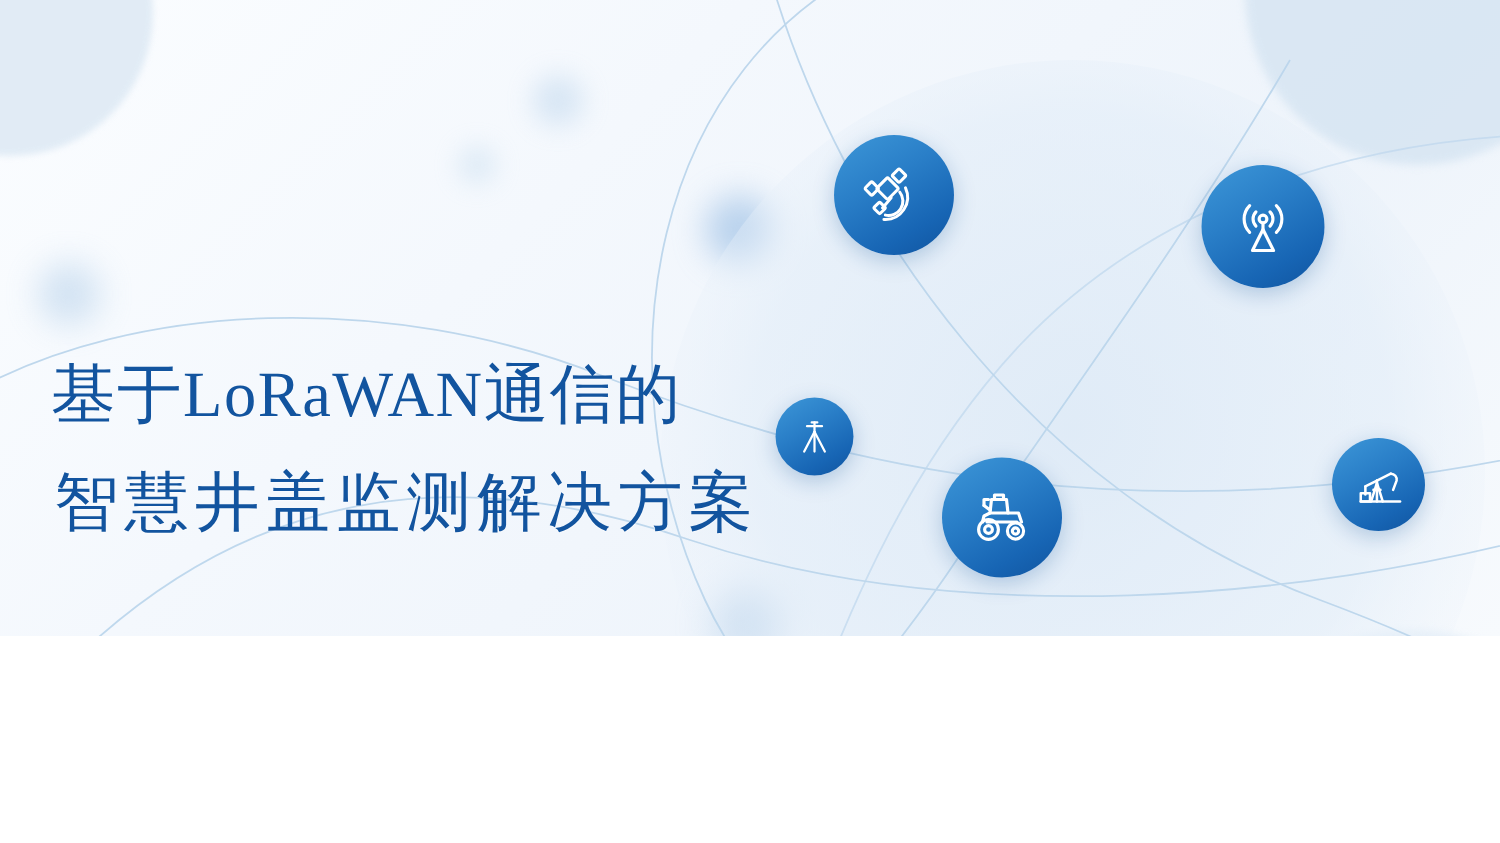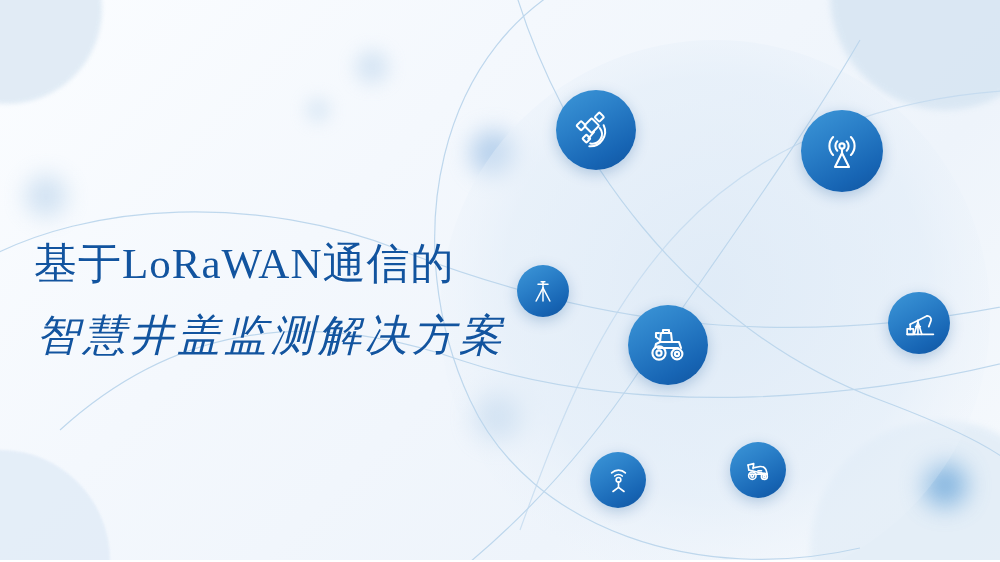--- a/index.html
+++ b/index.html
@@ -3,21 +3,21 @@
 <meta charset="utf-8">
 <style>
   html, body {
     margin: 0;
     padding: 0;
     background: #ffffff;
   }
   #slide {
     position: relative;
     width: 1000px;
-    height: 560px;
+    height: 424px;
     overflow: hidden;
     background: linear-gradient(135deg, #fbfdff 0%, #f4f8fd 35%, #eef4fb 70%, #f7fafd 100%);
     font-family: "Liberation Sans", sans-serif;
   }
 
   
   .blob {
     position: absolute;
     border-radius: 50%;
     pointer-events: none;
@@ -89,21 +89,20 @@
     font-size: 43px;
     font-weight: 400;
     letter-spacing: 1px;
     line-height: 72px;
     white-space: nowrap;
     text-shadow: 0 1px 1px rgba(255,255,255,.6);
   }
   .title-line.second {
     padding-left: 2px;
     letter-spacing: 4px;
-    font-style: italic;
   }
 
   
   .node {
     position: absolute;
     border-radius: 50%;
     background: linear-gradient(150deg, #3d97d8 0%, #2a7fc8 38%, #1765b4 75%, #10549f 100%);
     box-shadow: 0 4px 14px rgba(21,84,156,.26);
     display: flex;
     align-items: center;

